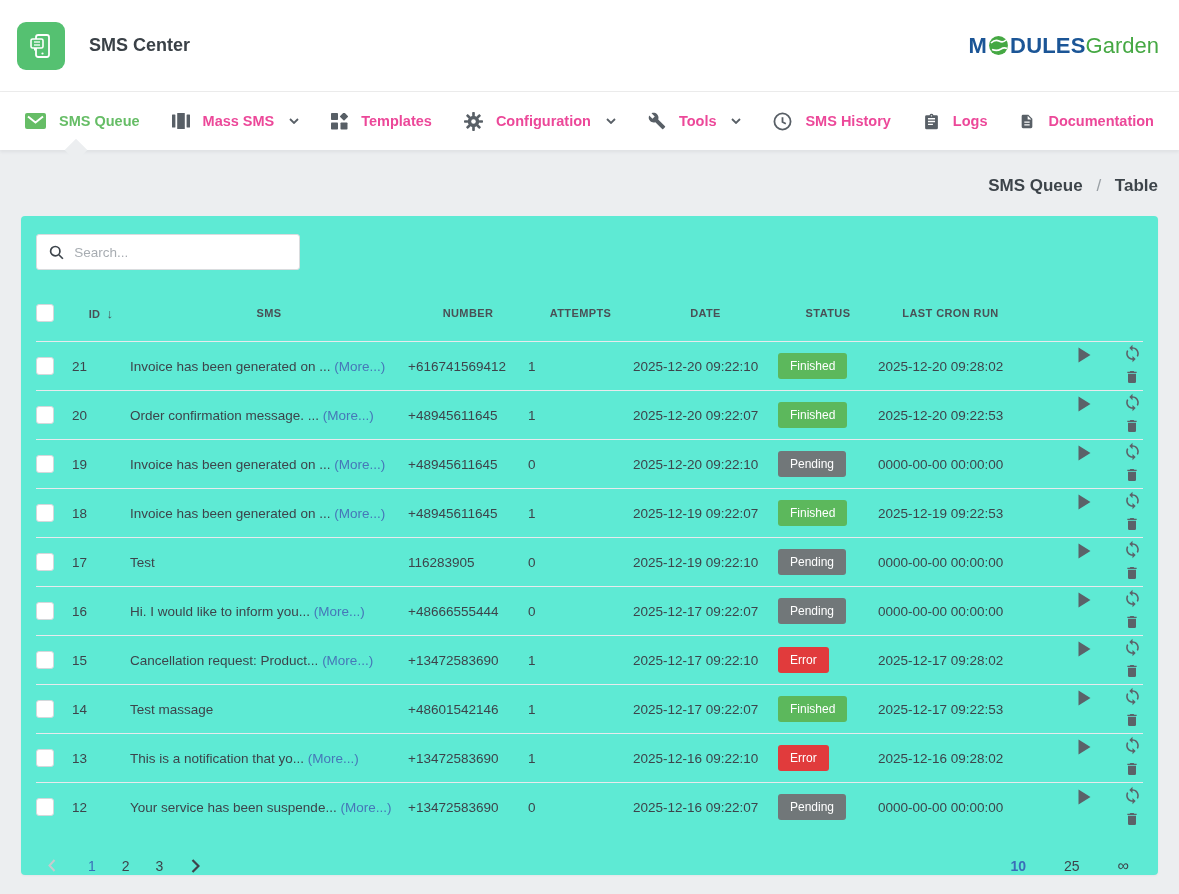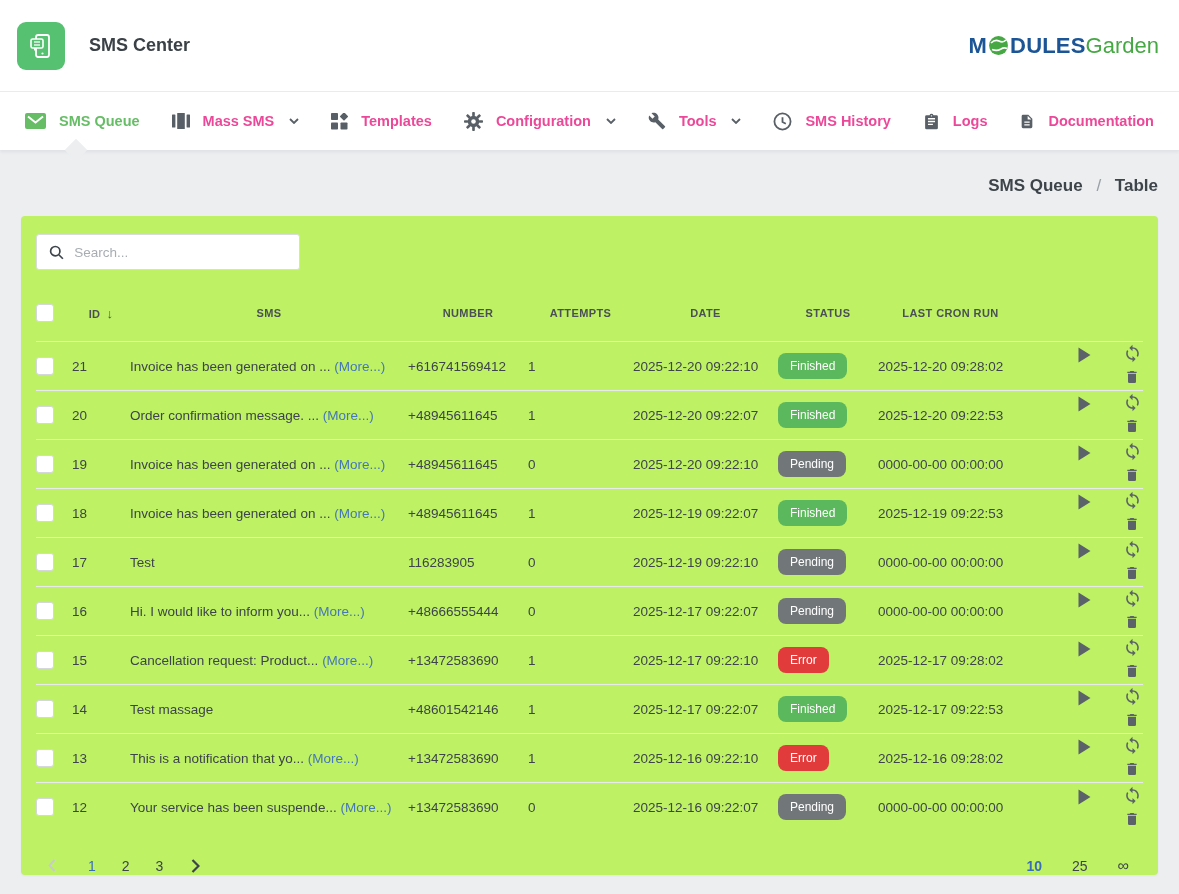--- a/index.html
+++ b/index.html
@@ -42,21 +42,21 @@
     position: absolute; bottom: -8px; left: 68px;
     width: 16px; height: 16px; background: #eceef0;
     transform: rotate(45deg);
   }
 
   
   .breadcrumb { padding: 26px 21px 0; font-size: 17px; font-weight: bold; color: #3d444a; text-align: right; }
   .breadcrumb .sep { color: #9aa0a5; font-weight: normal; padding: 0 9px; }
 
   .card {
-    margin: 20px 21px 0; background: #bef264; border-radius: 4px;
+    margin: 20px 21px 0; background: #5eead4; border-radius: 4px;
     padding: 18px 15px 6px;
     box-shadow: 0 1px 2px rgba(60,70,80,.05);
     height: 659px;
   }
 
   
   .search-box {
     width: 264px; height: 36px; border: 1px solid #d9dcde; border-radius: 3px;
     display: flex; align-items: center; padding: 0 10px 0 12px; gap: 10px;
     background: #fff;
@@ -67,34 +67,34 @@
   
   table { width: 100%; border-collapse: collapse; margin-top: 20px; table-layout: fixed; }
   col.c-check { width: 36px; } col.c-id { width: 58px; } col.c-sms { width: 278px; }
   col.c-number { width: 120px; } col.c-attempts { width: 105px; } col.c-date { width: 145px; }
   col.c-status { width: 100px; } col.c-cron { width: 145px; } col.c-actions { width: 120px; }
   thead th { text-align: center; font-size: 11px; letter-spacing: .4px; color: #4a5056; font-weight: bold; padding: 14px 0 19px; }
   thead .sort-arrow { font-size: 13px; font-weight: normal; margin-left: 6px; color: #4a5056; }
   tbody td { border-top: 1px solid #e8eaed; padding: 0; height: 49px; font-size: 13.5px; color: #3d444b; vertical-align: middle; }
   .checkbox { width: 18px; height: 18px; border: 1px solid #d4d8db; border-radius: 3px; background: #fff; cursor: pointer; }
   .more-link { color: #4677b8; text-decoration: none; cursor: pointer; }
-  .badge { display: inline-block; min-width: 48px; text-align: center; padding: 6px 12px; border-radius: 8px; color: #fff; font-size: 12px; }
+  .badge { display: inline-block; min-width: 48px; text-align: center; padding: 6px 12px; border-radius: 3px; color: #fff; font-size: 12px; }
   .badge.success { background: #5cb85c; }
   .badge.pending { background: #717779; }
   .badge.error   { background: #e13b3c; }
   td.actions-cell { text-align: right; }
   .action-btn { display: inline-flex; align-items: center; justify-content: center; width: 22px; height: 22px; margin-left: 22px; cursor: pointer; background: none; border: none; padding: 0; }
 
   
   .pagination { display: flex; align-items: center; padding: 16px 2px 0 6px; height: 52px; font-size: 14px; }
   .page-prev { display: inline-flex; padding: 4px 6px; cursor: default; }
   .page-num { margin-left: 26px; color: #3d444b; cursor: pointer; }
   .page-num.active { color: #3a6db8; }
   .page-next { margin-left: 22px; display: inline-flex; padding: 4px 6px; cursor: pointer; }
-  .page-sizes { margin-left: auto; display: flex; align-items: center; gap: 30px; padding-right: 12px; }
+  .page-sizes { margin-left: auto; display: flex; align-items: center; gap: 38px; padding-right: 12px; }
   .page-size { color: #3d444b; cursor: pointer; }
   .page-size.active { color: #3a6db8; font-weight: bold; }
   .page-size.inf { font-size: 16px; }
 </style>
 </head>
 <body>
 
 <div class="header">
   <div class="app-icon">
     <svg width="30" height="30" viewBox="0 0 30 30">

